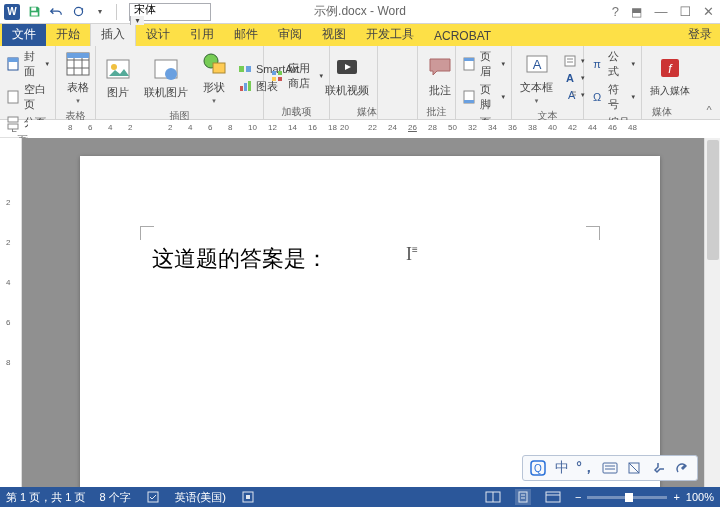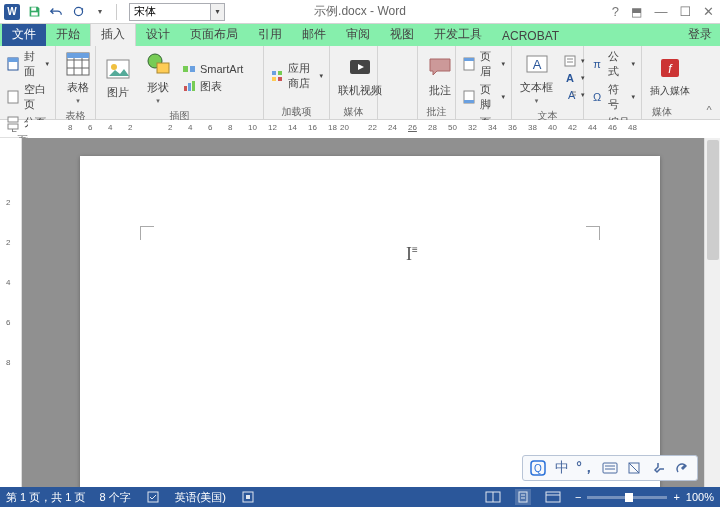--- a/index.html
+++ b/index.html
@@ -2,27 +2,27 @@
 <html><head>
 <meta charset="utf-8">
 <style>
 *{box-sizing:border-box;margin:0;padding:0;font-family:"Microsoft YaHei",sans-serif;}
 body{width:720px;height:507px;background:#fff;overflow:hidden;font-size:11px;color:#444;user-select:none;}
 .titlebar{height:24px;background:#fff;border-bottom:1px solid #d4d4d4;display:flex;align-items:center;position:relative;}
 .tb-left{display:flex;align-items:center;gap:6px;padding-left:4px;}
 .wicon{width:16px;height:16px;background:#2b579a;color:#fff;font-size:10px;font-weight:bold;display:flex;align-items:center;justify-content:center;border-radius:2px;}
 .qat-btn{width:16px;height:16px;display:flex;align-items:center;justify-content:center;color:#555;cursor:pointer;}
 .qat-sep{width:1px;height:16px;background:#ccc;margin:0 2px;}
-.fontsel{display:flex;border:1px solid #abadb3;height:18px;margin-left:4px;}
+.fontsel{display:flex;border:1px solid #abadb3;height:18px;margin-left:4px;flex-direction:column;}
 .fontsel input{border:none;width:80px;height:16px;font-size:11px;padding:0 4px;outline:none;}
 .fontsel .dd{width:14px;height:16px;display:flex;align-items:center;justify-content:center;border-left:1px solid #abadb3;background:#f0f0f0;}
 .tb-center{position:absolute;left:50%;transform:translateX(-50%);font-size:12px;color:#666;}
 .tb-right{margin-left:auto;display:flex;align-items:center;gap:12px;padding-right:6px;}
 .wctrl{color:#777;font-size:13px;cursor:pointer;}
-.tabstrip{height:22px;background:#86efac;display:flex;align-items:flex-end;padding-left:2px;}
+.tabstrip{height:22px;background:#fde047;display:flex;align-items:flex-end;padding-left:2px;}
 .tab{padding:3px 10px;font-size:12px;cursor:pointer;color:#444;}
 .tab.file{background:#2b579a;color:#fff;}
 .tab.active{background:#f1f1f1;border:1px solid #d4d4d4;border-bottom:none;}
 .login{margin-left:auto;padding:3px 8px;font-size:12px;}
 .ribbon{height:74px;background:#f1f1f1;border-bottom:1px solid #d4d4d4;display:flex;position:relative;}
 .grp{border-right:1px solid #d4d4d4;display:flex;flex-direction:column;height:100%;}
 .grp-body{flex:1;display:flex;align-items:center;padding:2px 4px;gap:4px;}
 .grp-label{height:14px;font-size:10px;color:#666;text-align:center;padding-bottom:1px;}
 .vbtn{display:flex;flex-direction:column;align-items:center;justify-content:center;gap:2px;cursor:pointer;padding:2px 4px;}
 .vbtn .ic{width:28px;height:28px;display:flex;align-items:center;justify-content:center;}
@@ -97,21 +97,20 @@
     <span class="wctrl">☐</span>
     <span class="wctrl">✕</span>
   </div>
 </div>
 
 <div class="tabstrip">
   <div class="tab file">文件</div>
   <div class="tab">开始</div>
   <div class="tab active">插入</div>
   <div class="tab">设计</div>
-  <div class="tab">页面布局</div>
   <div class="tab">引用</div>
   <div class="tab">邮件</div>
   <div class="tab">审阅</div>
   <div class="tab">视图</div>
   <div class="tab">开发工具</div>
   <div class="tab">ACROBAT</div>
   <div class="login">登录</div>
 </div>
 
 <div class="ribbon">
@@ -179,20 +178,29 @@
               <rect x="2" y="4" width="22" height="18" fill="#fff" stroke="#888"></rect>
               <circle cx="9" cy="11" r="3" fill="#f0c040"></circle>
               <path d="M4 20l6-6 5 4 4-5 5 7z" fill="#5a9"></path>
             </svg>
           </span>
           <span class="lbl">图片</span>
         </div>
       <div class="vbtn">
           <span class="ic">
             <svg width="26" height="26">
+              <rect x="2" y="4" width="22" height="18" fill="#fff" stroke="#888"></rect>
+              <circle cx="18" cy="18" r="6" fill="#6aa0e0"></circle>
+            </svg>
+          </span>
+          <span class="lbl">联机图片</span>
+        </div>
+      <div class="vbtn">
+          <span class="ic">
+            <svg width="26" height="26">
               <circle cx="10" cy="10" r="7" fill="#7c5" stroke="#363"></circle>
               <rect x="12" y="12" width="12" height="10" fill="#fc5" stroke="#a83"></rect>
             </svg>
           </span>
           <span class="lbl">形状</span>
           <span class="dd">▾</span>
         </div>
       <div class="stack">
         <div class="sbtn">
             <span class="ic">
@@ -231,21 +239,21 @@
               </svg>
             </span>
             <span>应用商店</span>
             <span style="font-size:7px;">▾</span>
           </div>
     </div>
       </div>
     <div class="grp-label">加载项</div>
   </div>
 
-  <div class="grp" style="width:48px;">
+  <div class="grp" style="width:48px;align-items:flex-end;">
     <div class="grp-body">
         <div class="vbtn">
           <span class="ic">
             <svg width="26" height="26">
               <rect x="3" y="6" width="20" height="14" fill="#444" rx="2"></rect>
               <path d="M11 10l6 3-6 3z" fill="#fff"></path>
             </svg>
           </span>
           <span class="lbl">联机视频</span>
         </div>
@@ -445,20 +453,21 @@
   <div class="vruler">
     <div class="vm" style="top:60px">2</div>
       <div class="vm" style="top:100px">2</div>
       <div class="vm" style="top:140px">4</div>
       <div class="vm" style="top:180px">6</div>
       <div class="vm" style="top:220px">8</div>
   </div>
   <div class="page">
     <div class="crop tl"></div>
     <div class="crop tr"></div>
+    <div class="doctext">这道题的答案是：</div>
     <div class="textcursor">I<sup style="font-size:10px;">≡</sup></div>
   </div>
   <div class="scrollv">
       <div class="thumb"></div>
     </div>
 
   <div class="imebar">
     <div class="imebtn active">
         <svg width="16" height="16">
           <rect x="1" y="1" width="14" height="14" rx="3" fill="none" stroke="#2b72d9" stroke-width="1.5"></rect>

